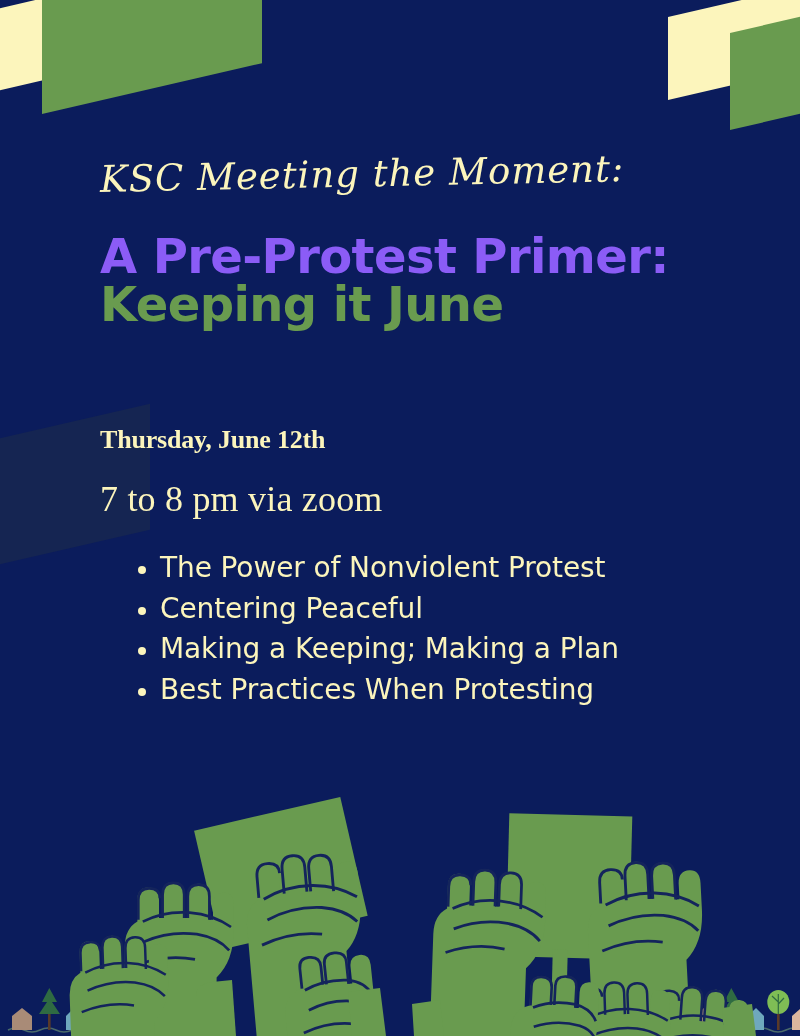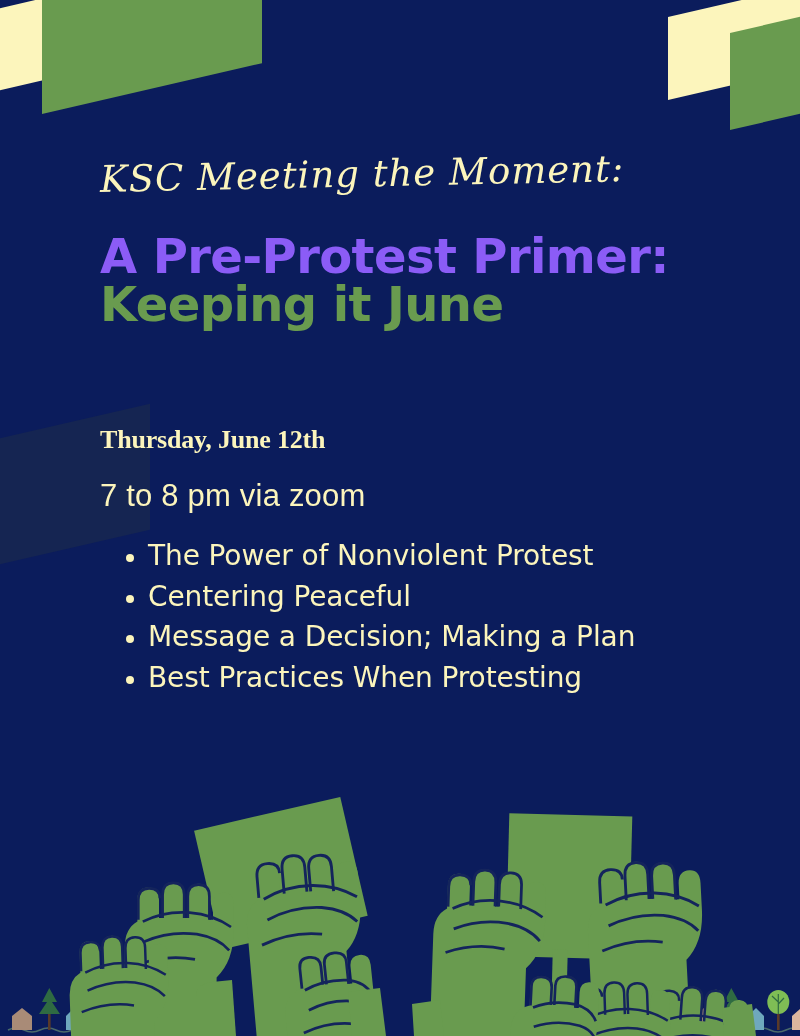--- a/index.html
+++ b/index.html
@@ -101,33 +101,33 @@
     font-weight: 700;
     font-size: 26px;
     color: #fcf5bc;
     letter-spacing: -0.2px;
     white-space: nowrap;
   }
   #event-time {
     position: absolute;
     left: 100px;
     top: 478px;
-    font-family: Liberation Sans, sans-serif;
+    font-family: Liberation Serif, serif;
     font-weight: 400;
-    font-size: 31px;
+    font-size: 36px;
     color: #fcf5bc;
     letter-spacing: 0.2px;
     white-space: nowrap;
   }
 
   #topics {
     position: absolute;
     left: 112px;
     top: 536px;
-    margin: 0;
+    margin: 12px;
     padding: 0 0 0 36px;
     list-style: none;
   }
   #topics li {
     position: relative;
     font-family: "DejaVu Sans", sans-serif;
     font-weight: 400;
     font-size: 28px;
     color: #fcf5bc;
     line-height: 40.5px;
@@ -186,21 +186,21 @@
       <span class="head-line head-green">Keeping it June</span>
     </div>
 
     <div id="event-date">Thursday, June 12th</div>
 
     <div id="event-time">7 to 8 pm via zoom</div>
 
     <ul id="topics">
       <li>The Power of Nonviolent Protest</li>
       <li>Centering Peaceful</li>
-      <li>Message a Decision; Making a Plan</li>
+      <li>Making a Keeping; Making a Plan</li>
       <li>Best Practices When Protesting</li>
     </ul>
 
   </div>
 
   <div id="illustration">
     <svg width="800" height="290" viewBox="0 0 800 290" xmlns="http://www.w3.org/2000/svg">
       <defs>
         <g id="fist-glyph">
 

